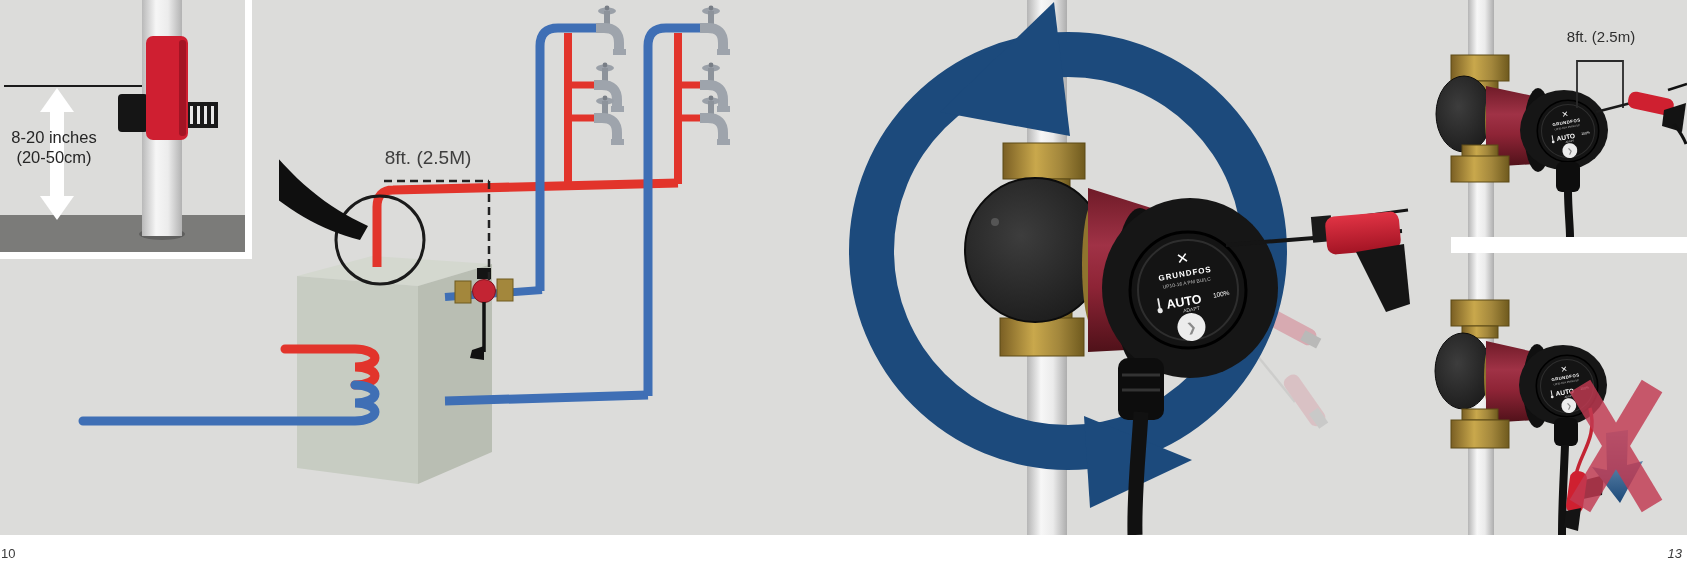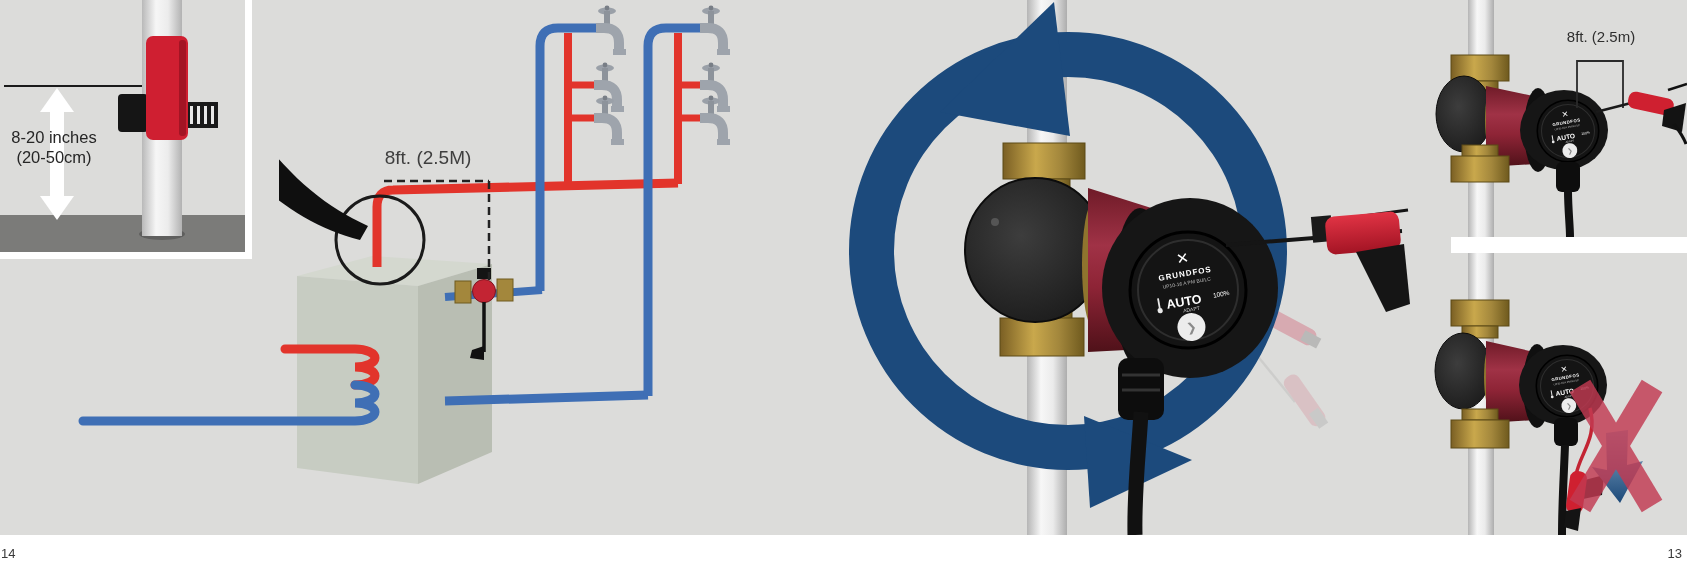--- a/index.html
+++ b/index.html
@@ -284,14 +284,14 @@
       <polygon points="148,258 163,255 160,278 146,274" fill="#141414"></polygon>
     </g>
     <polygon points="188,180 210,177 209,212 225,208 202,250 174,214 189,217" fill="url(#bluearrow)"></polygon>
     <g fill="#c23a52" opacity="0.82">
       <rect x="128" y="181" width="140" height="24" transform="rotate(59 198 193)"></rect>
       <rect x="128" y="181" width="140" height="24" transform="rotate(-59 198 193)"></rect>
     </g>
   </svg>
 </div>
 
-<div class="pagenum" style="left:1px;top:546px;">14</div>
-<div class="pagenum" style="right:5px;top:546px;">13</div>
+<div class="pagenum" style="left:1px;top:546px;">10</div>
+<div class="pagenum" style="right:5px;top:546px;font-style:italic;">13</div>
 
 </body></html>

